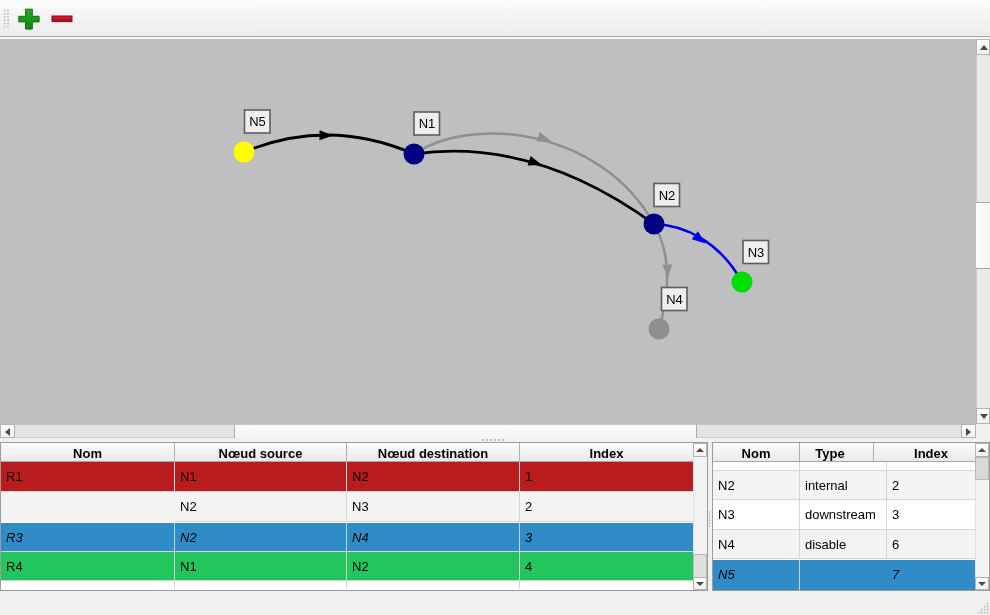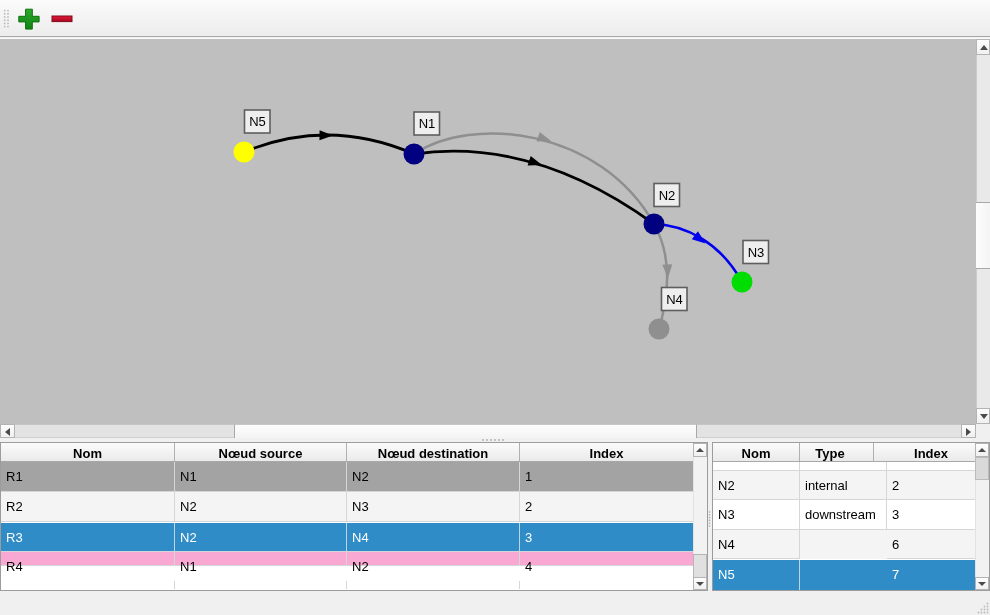--- a/index.html
+++ b/index.html
@@ -24,21 +24,21 @@
 
 
 .tframe { position:absolute; background:#fff; border:1px solid #9c9c9c; }
 .thead { position:absolute; background:linear-gradient(#fbfbfb,#eaeaea);
   border-bottom:1px solid #a8a8a8; }
 .hcell { position:absolute; top:0; height:100%; font-weight:bold; font-size:13px;
   color:#000; text-align:center; line-height:21px; border-right:1px solid #b0b0b0; }
 .row { position:absolute; font-size:13px; color:#000; }
 .cell { position:absolute; top:0; height:100%; padding-left:5px;
   border-right:1px solid #d6d6d6; border-bottom:1px solid #d6d6d6; }
-.sel { background:#308cc6; color:#ffffff; }
+.sel { background:#308cc6; color:#000000;font-style:italic; }
 .sel .cell { border-right:1px solid rgba(214,224,232,0.85); border-bottom:1px solid #d2d6da; }
 </style>
 </head>
 <body>
 <div id="app">
 
   <div class="abs" id="toolbar"></div>
   <div class="abs" id="toolbar-hl"></div>
   <svg class="abs" style="left:0;top:0" width="90" height="37">
     <defs>
@@ -134,39 +134,38 @@
   </svg>
 
   <div class="tframe" style="left:0;top:442px;width:708px;height:149px"></div>
   <div class="thead" style="left:1px;top:443px;width:692px;height:19px">
     <div class="hcell" style="left:0;width:174px">Nom</div>
     <div class="hcell" style="left:174px;width:172px">Nœud source</div>
     <div class="hcell" style="left:346px;width:173px">Nœud destination</div>
     <div class="hcell" style="left:519px;width:173px;border-right:none">Index</div>
   </div>
 
-  <div class="row" style="left:1px;top:462px;width:692px;height:30px;line-height:30px;background:#a3a3a3">
+  <div class="row" style="left:1px;top:462px;width:692px;height:30px;line-height:30px;background:#b91c1c">
     <div class="cell" style="left:0;width:174px">R1</div>
     <div class="cell" style="left:174px;width:172px">N1</div>
     <div class="cell" style="left:346px;width:173px">N2</div>
     <div class="cell" style="left:519px;width:173px;border-right:none">1</div>
   </div>
   <div class="row" style="left:1px;top:492px;width:692px;height:30px;line-height:30px;background:#f4f4f4">
-    <div class="cell" style="left:0;width:174px">R2</div>
     <div class="cell" style="left:174px;width:172px">N2</div>
     <div class="cell" style="left:346px;width:173px">N3</div>
     <div class="cell" style="left:519px;width:173px;border-right:none">2</div>
   </div>
   <div class="row sel" style="left:1px;top:523px;width:692px;height:29px;line-height:29px">
     <div class="cell" style="left:0;width:174px">R3</div>
     <div class="cell" style="left:174px;width:172px">N2</div>
     <div class="cell" style="left:346px;width:173px">N4</div>
     <div class="cell" style="left:519px;width:173px;border-right:none">3</div>
   </div>
-  <div class="row" style="left:1px;top:552px;width:692px;height:14px;line-height:29px;background:#f9a8d4">
+  <div class="row" style="left:1px;top:552px;width:692px;height:29px;line-height:29px;background:#22c55e">
     <div class="cell" style="left:0;width:174px">R4</div>
     <div class="cell" style="left:174px;width:172px">N1</div>
     <div class="cell" style="left:346px;width:173px">N2</div>
     <div class="cell" style="left:519px;width:173px;border-right:none">4</div>
   </div>
 
   <div class="abs" style="left:174px;top:581px;width:1px;height:8px;background:#d6d6d6"></div>
   <div class="abs" style="left:346px;top:581px;width:1px;height:8px;background:#d6d6d6"></div>
   <div class="abs" style="left:519px;top:581px;width:1px;height:8px;background:#d6d6d6"></div>
 
@@ -205,20 +204,21 @@
     <div class="cell" style="left:87px;width:87px">internal</div>
     <div class="cell" style="left:174px;width:88px;border-right:none">2</div>
   </div>
   <div class="row" style="left:713px;top:500px;width:262px;height:30px;line-height:30px;background:#fff">
     <div class="cell" style="left:0;width:87px">N3</div>
     <div class="cell" style="left:87px;width:87px">downstream</div>
     <div class="cell" style="left:174px;width:88px;border-right:none">3</div>
   </div>
   <div class="row" style="left:713px;top:530px;width:262px;height:29px;line-height:29px;background:#f4f4f4">
     <div class="cell" style="left:0;width:87px">N4</div>
+    <div class="cell" style="left:87px;width:87px">disable</div>
     <div class="cell" style="left:174px;width:88px;border-right:none">6</div>
   </div>
   <div class="row sel" style="left:713px;top:560px;width:262px;height:30px;line-height:30px">
     <div class="cell" style="left:0;width:87px;border-bottom:none">N5</div>
     <div class="cell" style="left:174px;width:88px;border-right:none;border-bottom:none">7</div>
   </div>
 
   <div class="abs" style="left:975px;top:443px;width:14px;height:147px;background:#f2f2f2;border-left:1px solid #e2e2e2"></div>
   <div class="sbtn" style="left:975px;top:443px;width:14px;height:14px"></div>
   <div class="tri" style="left:978px;top:448px;border-left:4px solid transparent;border-right:4px solid transparent;border-bottom:4.5px solid #4a4a4a"></div>

